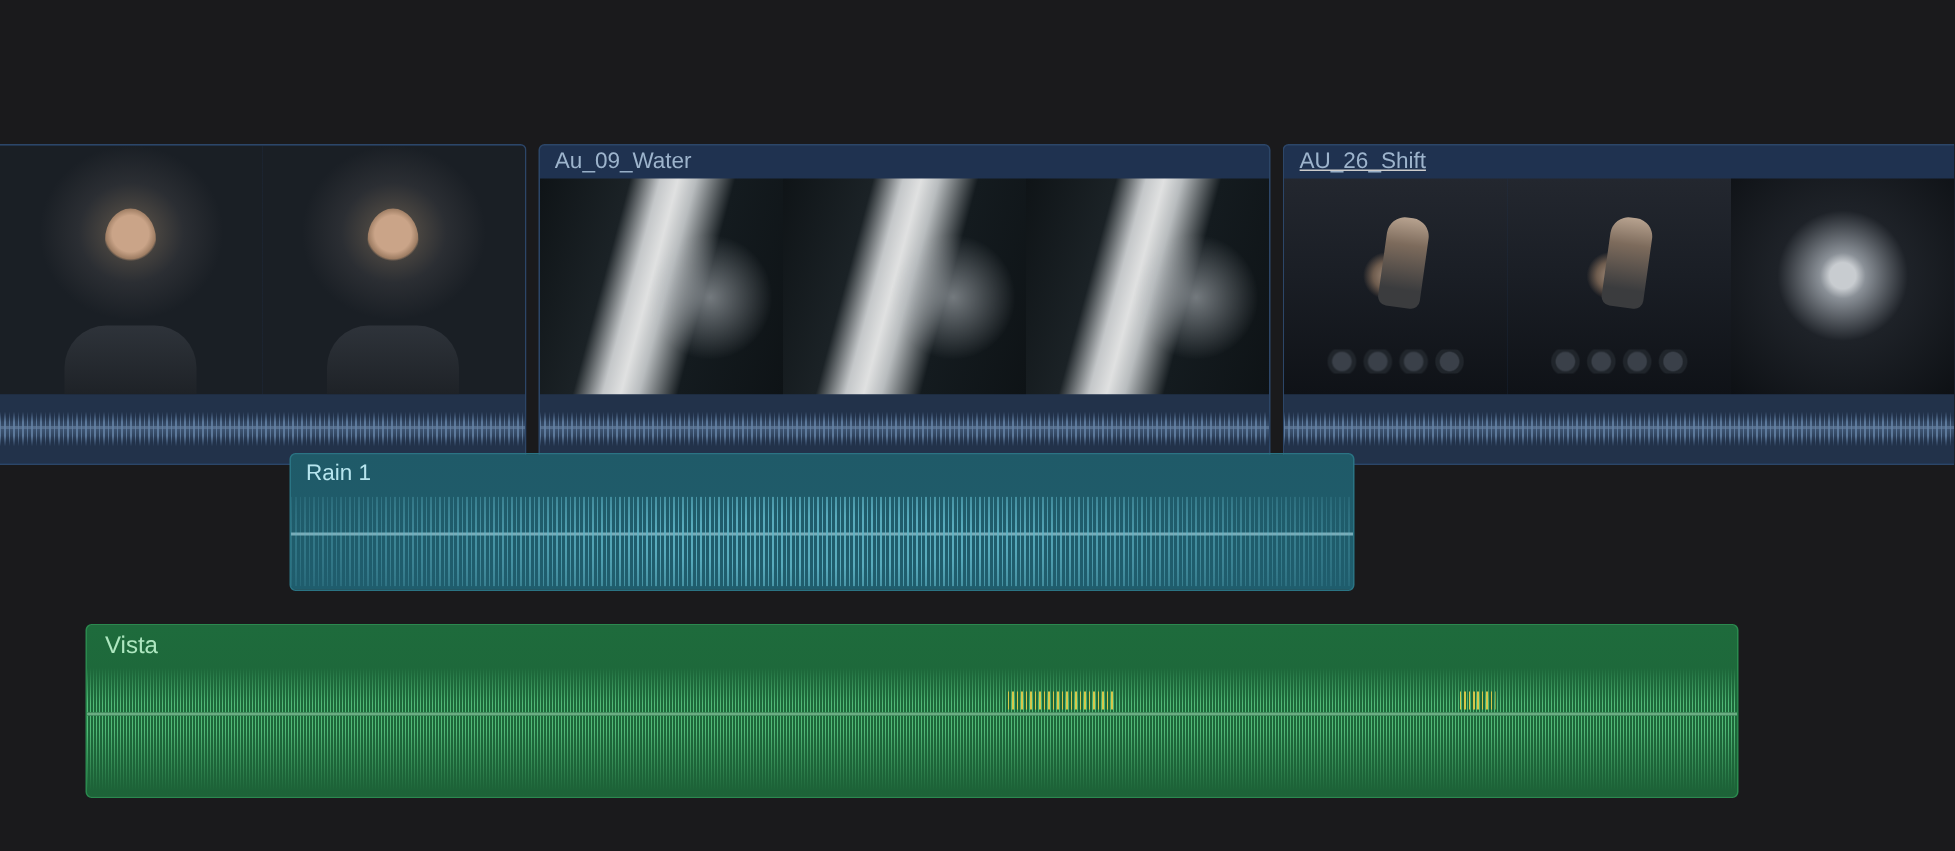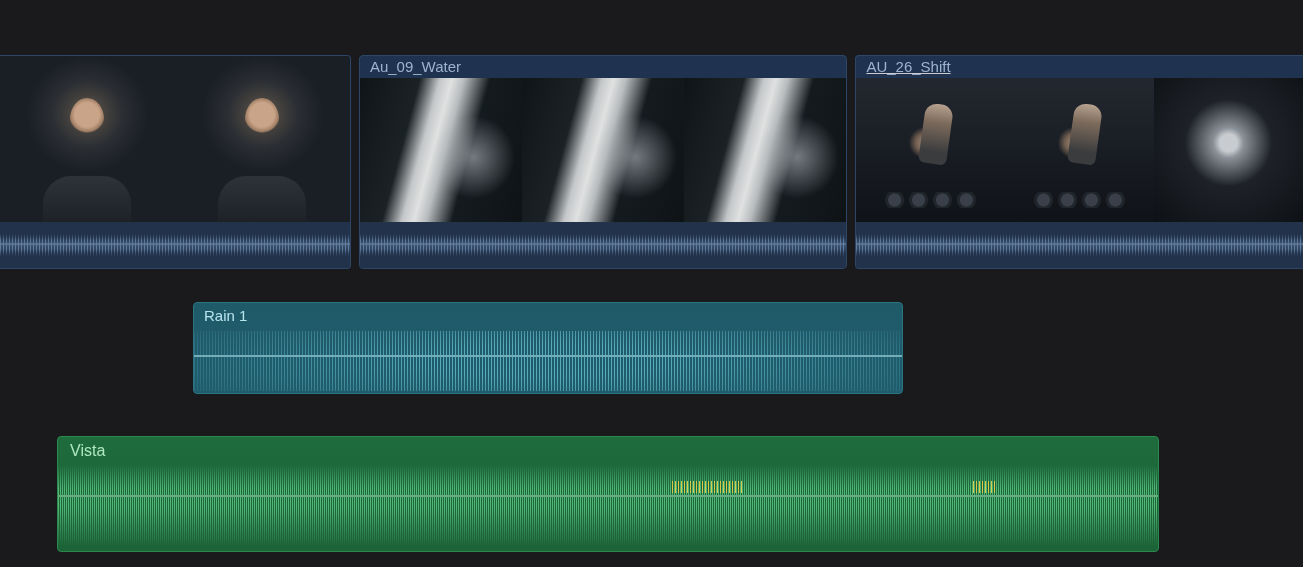--- a/index.html
+++ b/index.html
@@ -31,20 +31,21 @@
   .video-clip {
     box-sizing: border-box;
     height: 214px;
     background: #1f3250;
     border: 1px solid #2c4668;
     border-radius: 4px;
     position: relative;
     overflow: hidden;
     display: flex;
     flex-direction: column;
+    margin-top: 41px;
   }
   .video-clip .title-bar {
     height: 22px;
     line-height: 22px;
     font-size: 15px;
     color: #9db4cc;
     padding: 0 10px;
     white-space: nowrap;
   }
   .filmstrip {
@@ -176,21 +177,20 @@
   .audio-track-2 {
     position:absolute;
     top: 416px;
     left: 57px;
     width: 1100px;
     height: 114px;
     background: linear-gradient(#1e6b3c, #1d6338);
     border: 1px solid #2a8a4e;
     border-radius: 4px;
     overflow:hidden;
-    margin-top:20px;
   }
   .audio-track-2 .title{
     position:absolute; top:5px; left:12px;
     color:#aee7c0; font-size:16px;
   }
   .audio-track-2 .midline{
     position:absolute; top:58px; left:0; right:0; height:2px;
     background: rgba(170,230,190,0.55);
   }
   .audio-track-2 .wf-top, .audio-track-2 .wf-bot {

